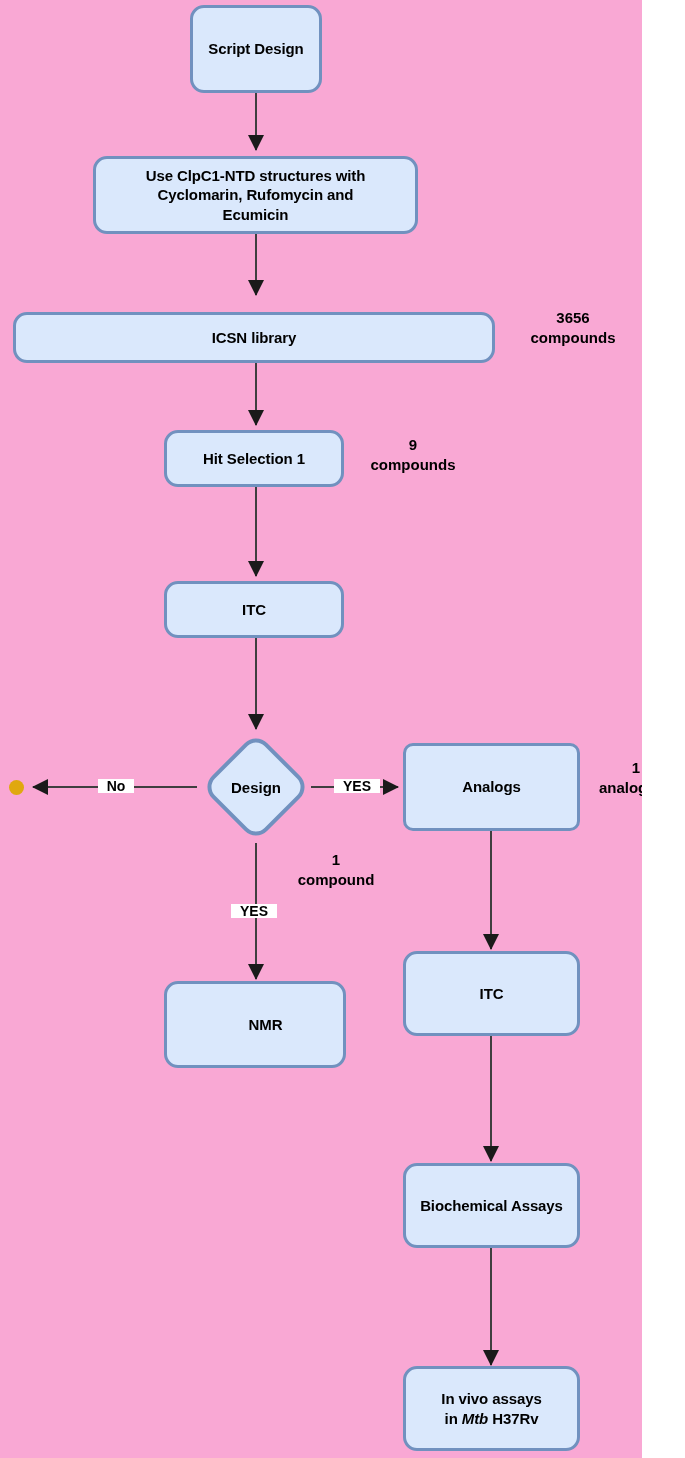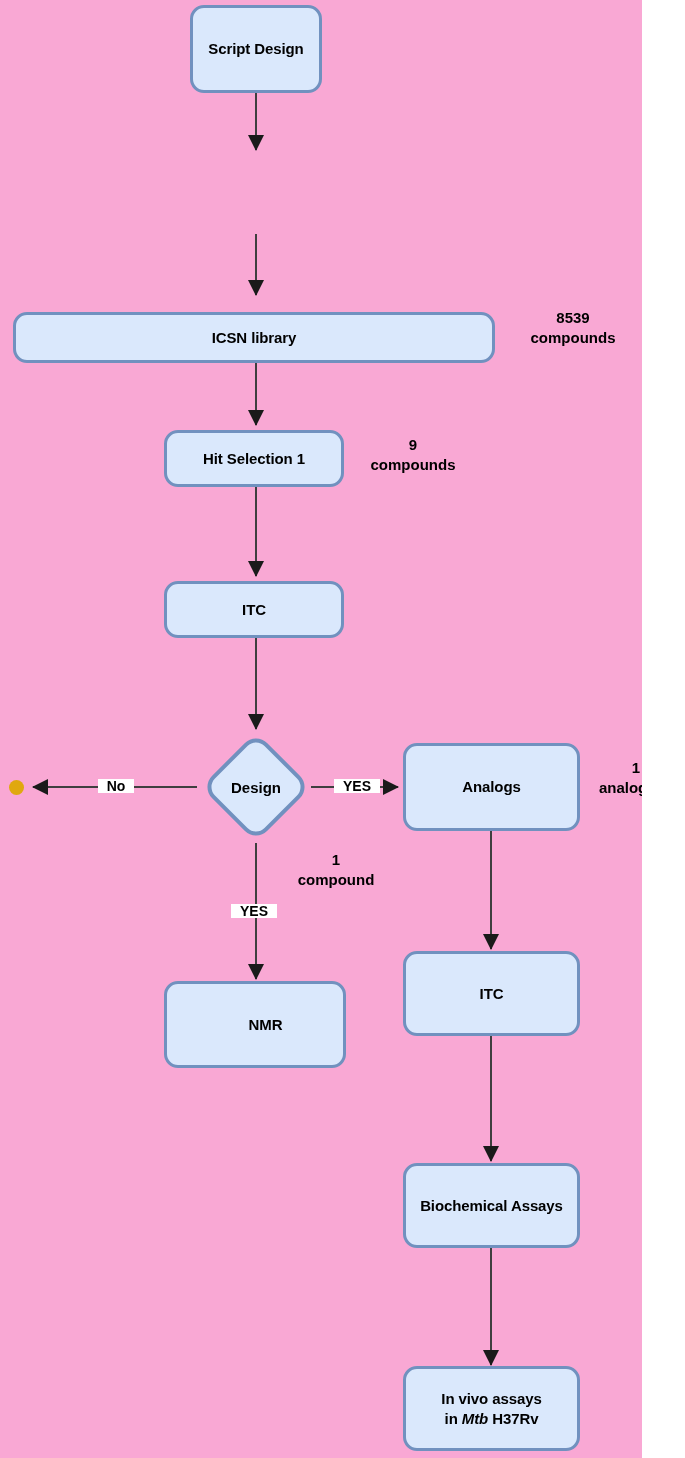--- a/index.html
+++ b/index.html
@@ -126,25 +126,30 @@
 
     <line x1="491" y1="1036" x2="491" y2="1161" stroke="#3f3f3f" stroke-width="2" marker-end="url(#arrow)"></line>
 
     <line x1="491" y1="1248" x2="491" y2="1365" stroke="#3f3f3f" stroke-width="2" marker-end="url(#arrow)"></line>
   </svg>
 
   <div class="node" style="left:190px; top:5px; width:132px; height:88px;">
     <span class="node-label">Script Design</span>
   </div>
 
+  <div class="node" style="left:93px; top:156px; width:325px; height:78px;">
+    <span class="node-label">Use ClpC1-NTD structures with
+Cyclomarin, Rufomycin and
+Ecumicin</span>
+  </div>
 
   <div class="node" style="left:13px; top:312px; width:482px; height:51px;">
     <span class="node-label">ICSN library</span>
   </div>
-  <div class="annot" style="left:518px; top:308px; width:110px;">8539
+  <div class="annot" style="left:518px; top:308px; width:110px;">3656
 compounds</div>
 
   <div class="node" style="left:164px; top:430px; width:180px; height:57px;">
     <span class="node-label">Hit Selection 1</span>
   </div>
   <div class="annot" style="left:358px; top:435px; width:110px;">9
 compounds</div>
 
   <div class="node" style="left:164px; top:581px; width:180px; height:57px;">
     <span class="node-label">ITC</span>
@@ -159,21 +164,21 @@
   <div class="edge-label" style="left:334px; top:779px; width:42px;">YES</div>
   <div class="edge-label" style="left:231px; top:904px; width:42px;">YES</div>
 
   <div class="annot" style="left:281px; top:850px; width:110px;">1
 compound</div>
 
   <div class="node" style="left:164px; top:981px; width:182px; height:87px;padding-left:27px;">
     <span class="node-label">NMR</span>
   </div>
 
-  <div class="node" style="left:403px; top:743px; width:177px; height:88px;">
+  <div class="node" style="left:403px; top:743px; width:177px; height:88px;border-radius:10px;">
     <span class="node-label">Analogs</span>
   </div>
   <div class="annot" style="left:588px; top:758px; width:96px;">1
 analogues</div>
 
   <div class="node" style="left:403px; top:951px; width:177px; height:85px;">
     <span class="node-label">ITC</span>
   </div>
 
   <div class="node" style="left:403px; top:1163px; width:177px; height:85px;">

